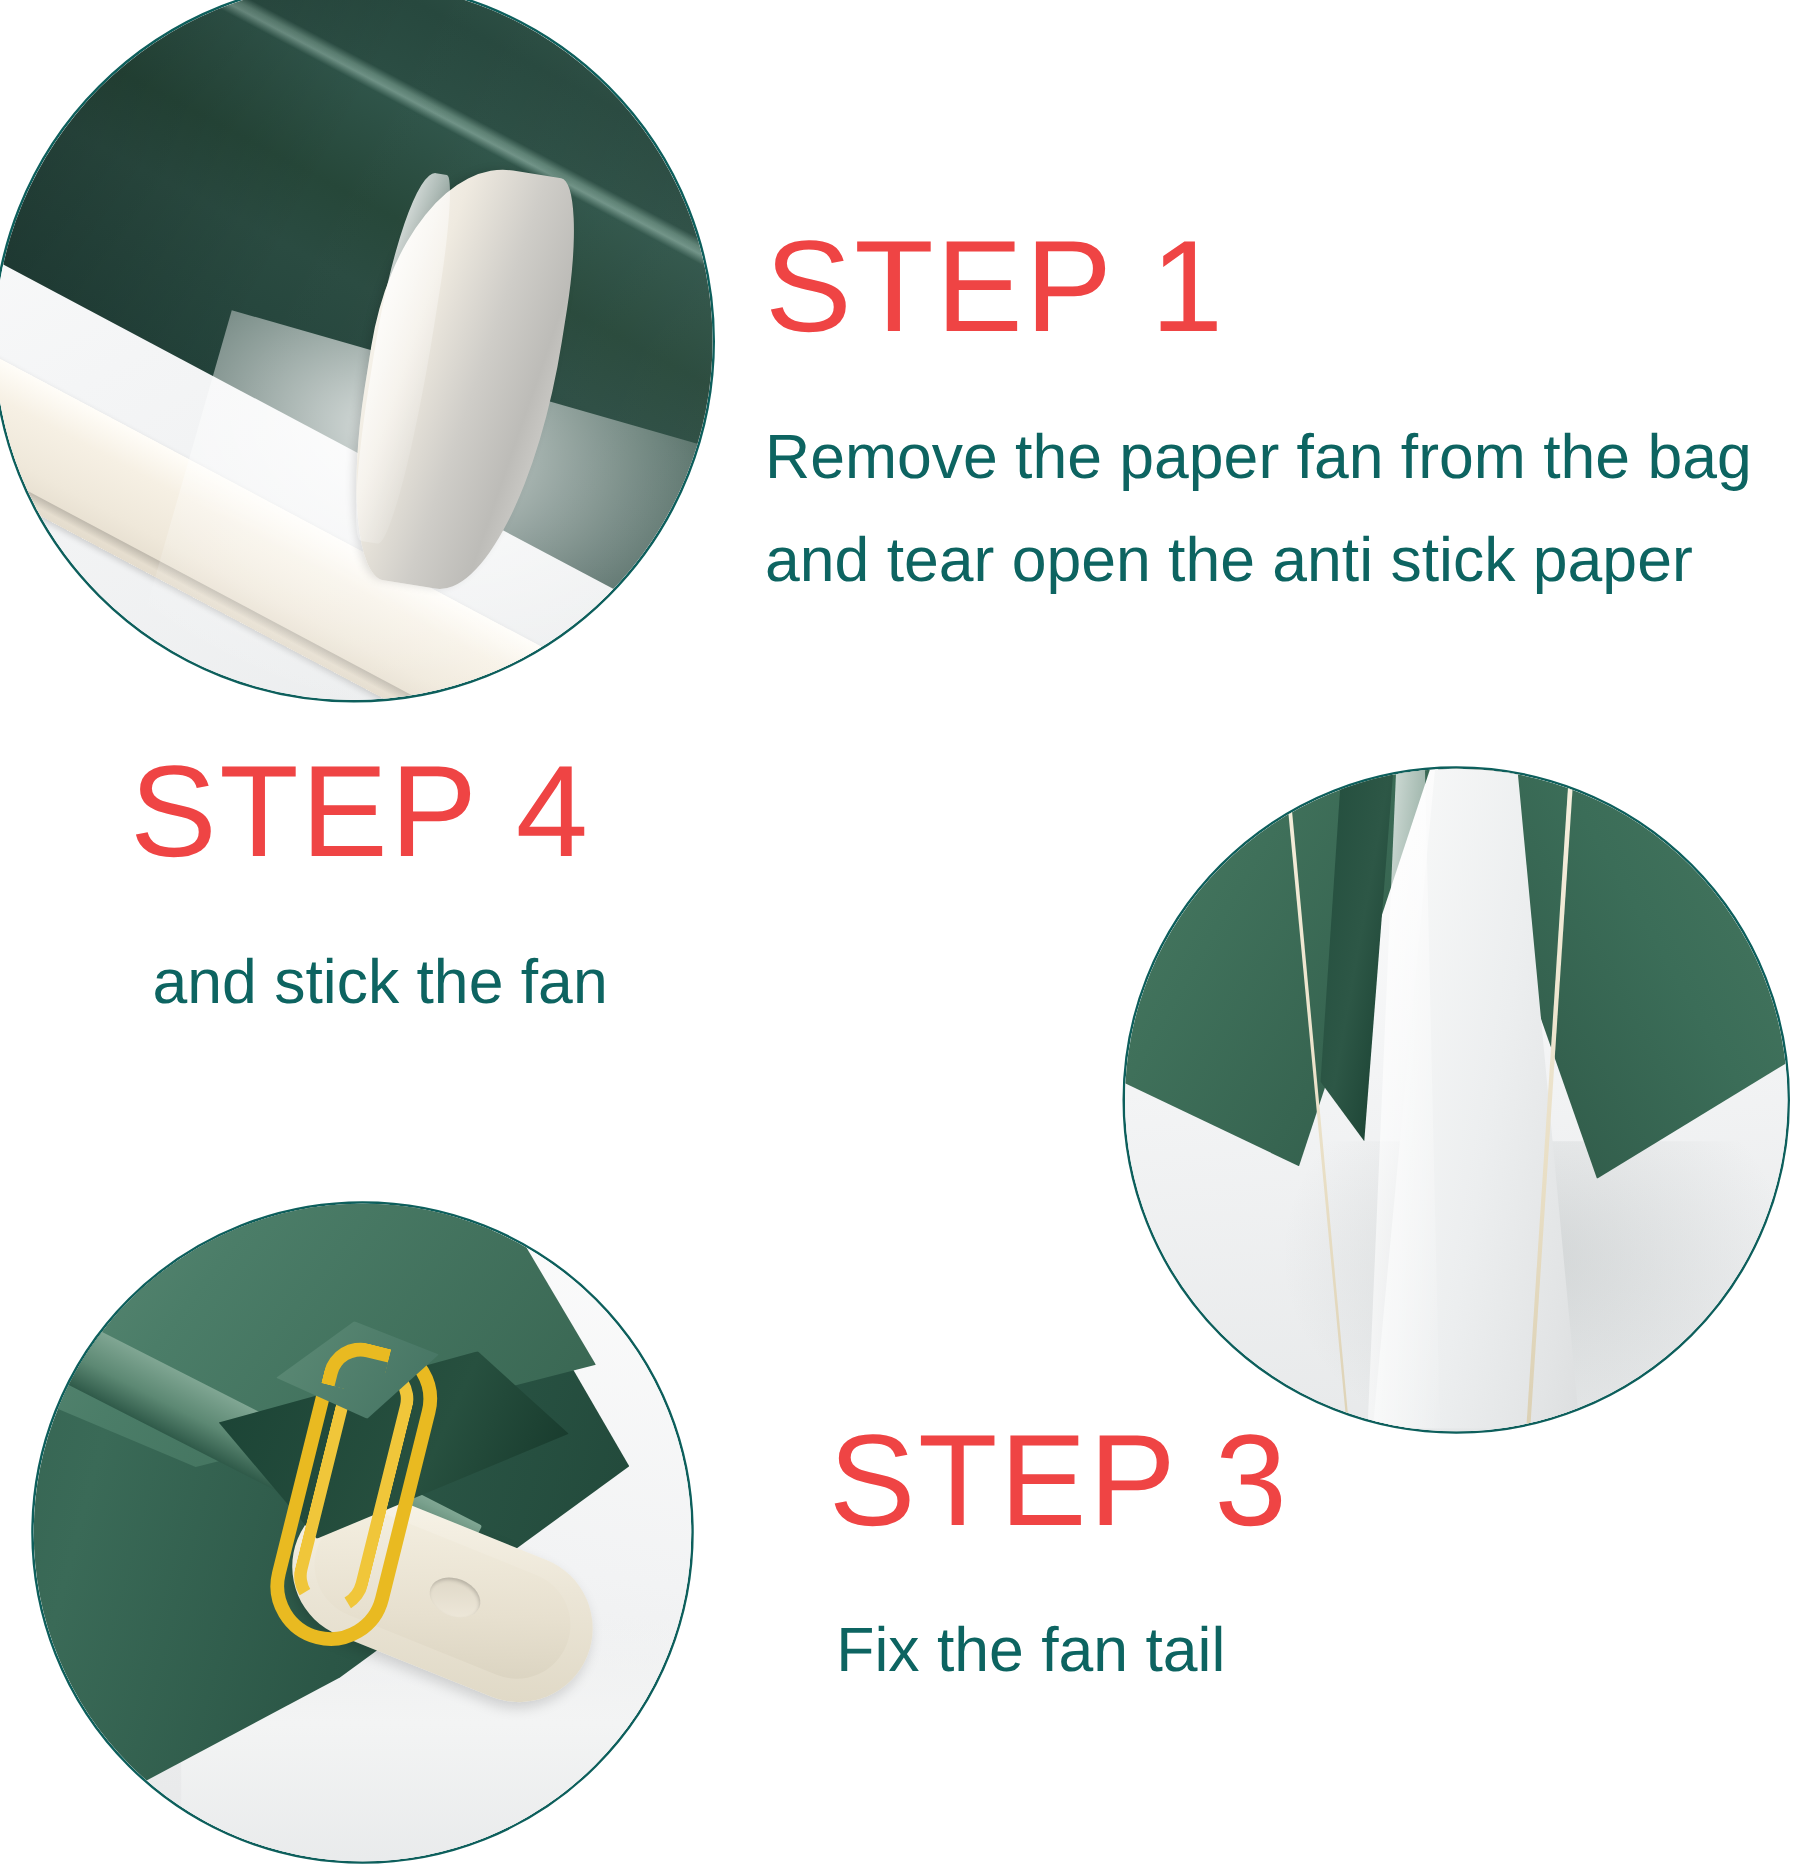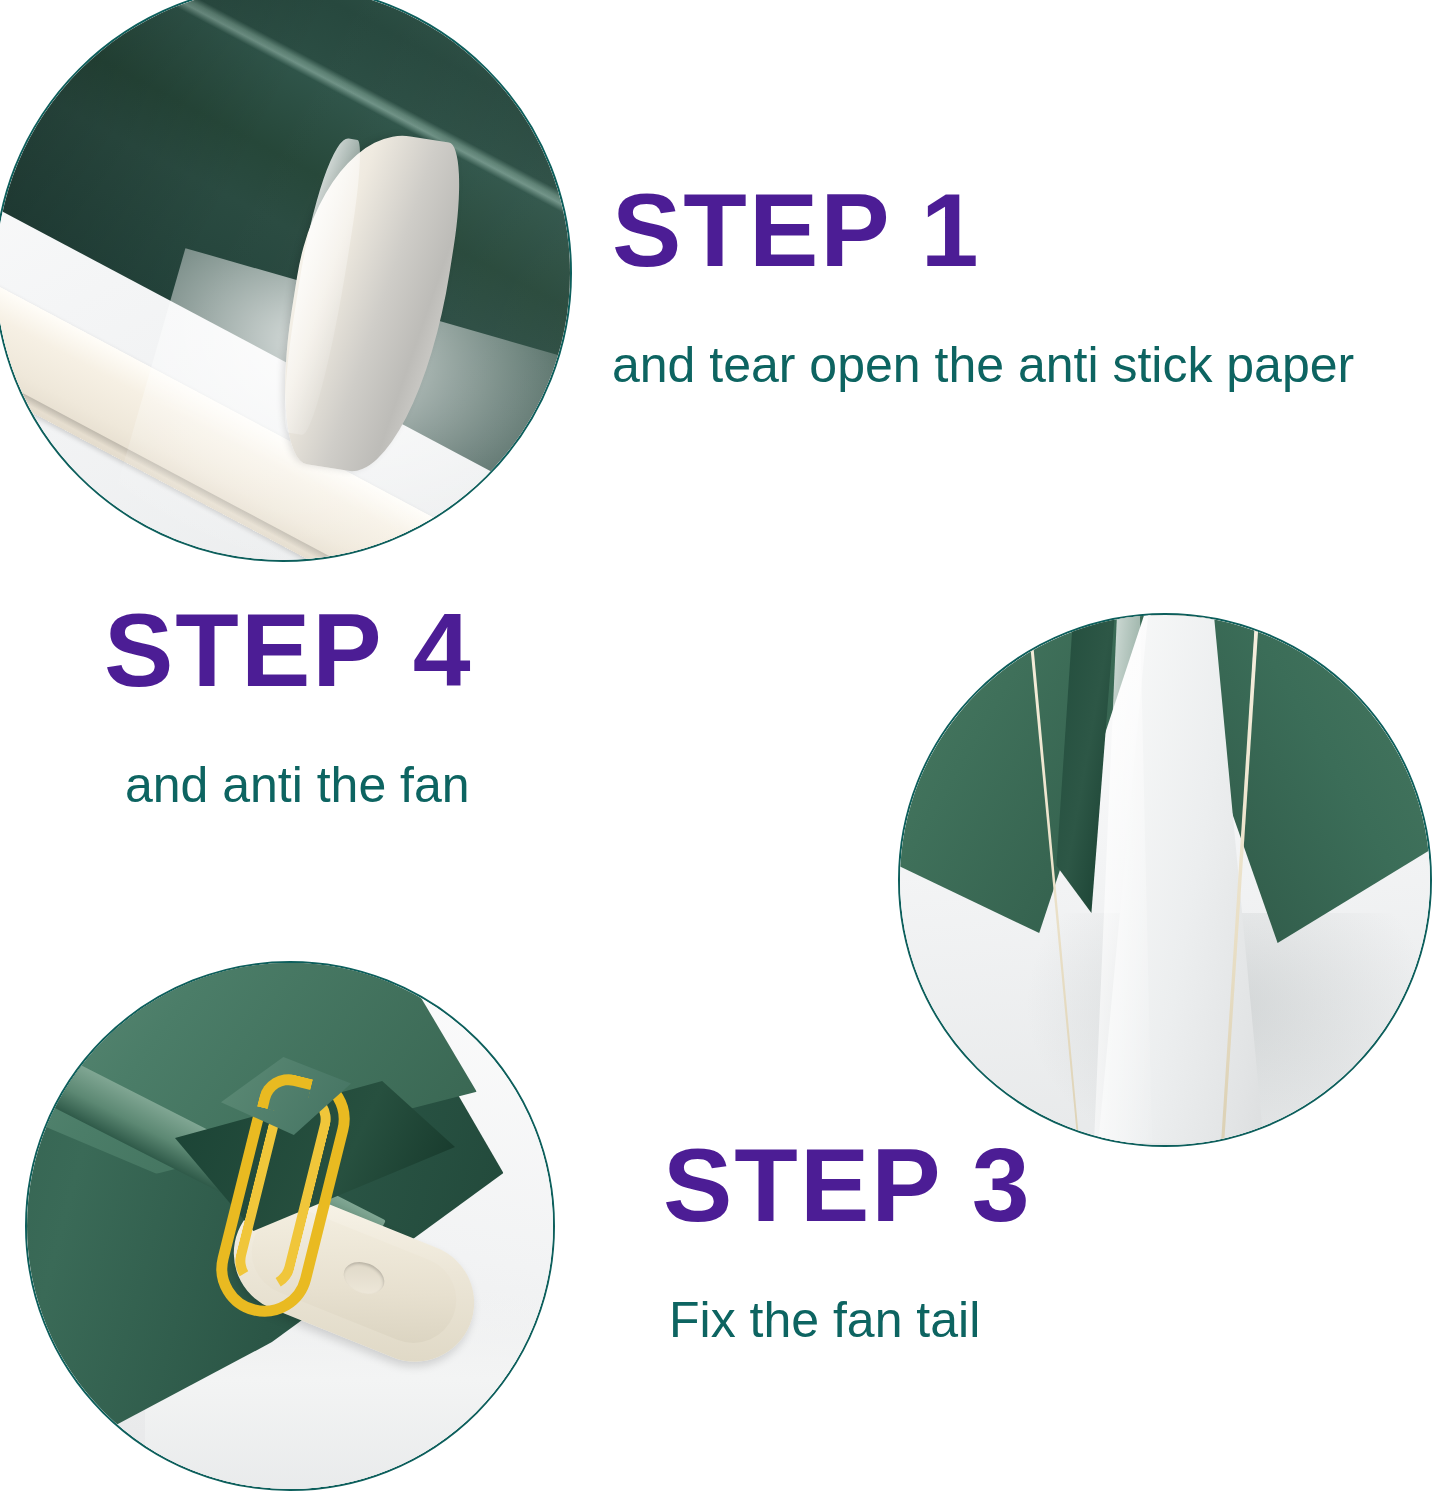--- a/index.html
+++ b/index.html
@@ -283,24 +283,24 @@
   }
 
   
   .step-block {
     position: absolute;
     color: #0d6461;
   }
   .step-title {
     font-size: 104px;
     line-height: 1;
-    font-weight: 700;
+    font-weight: 400;
     letter-spacing: 2px;
     white-space: nowrap;
-    color: #4c1d95;
+    color: #ef4444;
     font-family: "Liberation Sans", sans-serif;
   }
   .step-line {
     font-size: 50px;
     line-height: 1.66;
     font-weight: 400;
     white-space: nowrap;
     color: #0d6461;
     font-family: "Liberation Sans", sans-serif;
   }
@@ -330,28 +330,29 @@
       <div class="layer tape-edge"></div>
       <div class="layer sheen"></div>
       <div class="layer curl"></div>
       <div class="layer curl-hi"></div>
     </div>
   </div>
 
   <div class="step-block" id="text-step1">
     <div class="step-title">STEP 1</div>
     <div class="lines">
+      <div class="step-line">Remove the paper fan from the bag</div>
       <div class="step-line">and tear open the anti stick paper</div>
     </div>
   </div>
 
   <div class="step-block" id="text-step2">
     <div class="step-title">STEP 4</div>
     <div class="lines">
-      <div class="step-line">and anti the fan</div>
+      <div class="step-line">and stick the fan</div>
     </div>
   </div>
 
   <div class="photo" id="photo-step2">
     <div class="scene">
       <div class="layer bg-white"></div>
       <div class="layer shadow-soft"></div>
       <div class="layer green-left"></div>
       <div class="layer green-right"></div>
       <div class="layer green-right-edge"></div>

